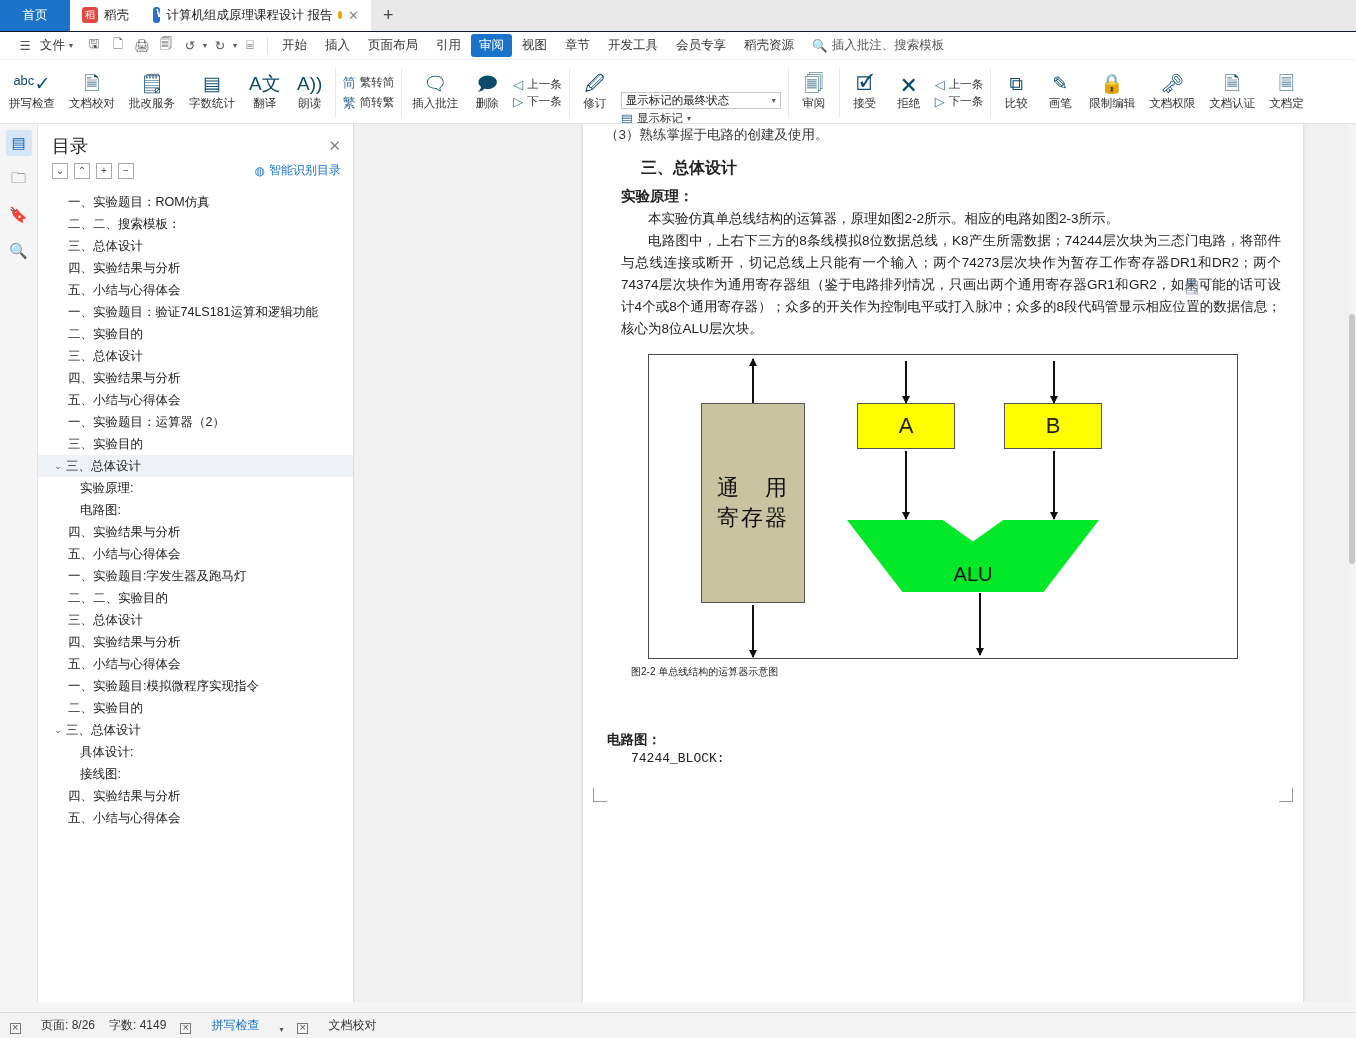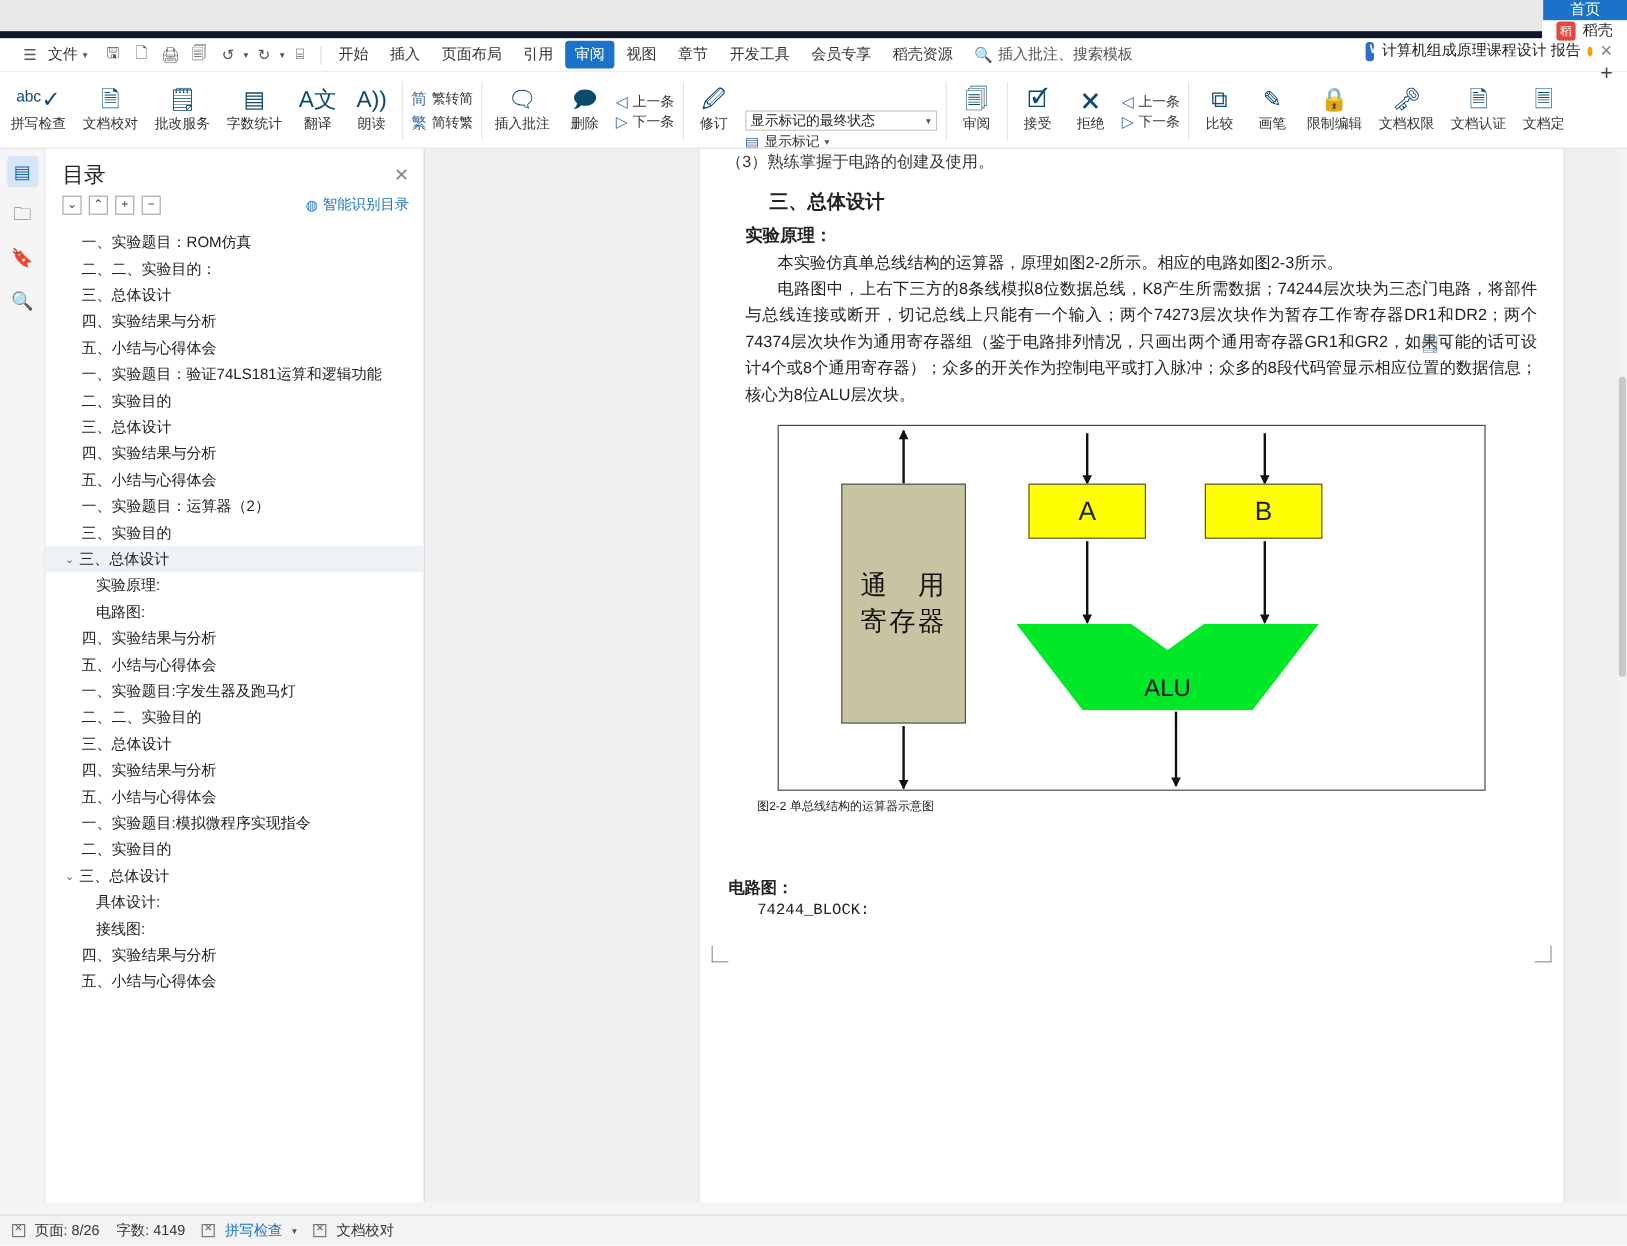--- a/index.html
+++ b/index.html
@@ -10,22 +10,21 @@
     font-family: "Liberation Sans", sans-serif;
     background: #fff;
     font-size: 13px;
     color: #222;
   }
   #app { position: relative; width: 1356px; height: 1038px; background:#f5f5f5; }
 
   
   .tabbar {
     height: 32px; background: #e9e9e9; display: flex; align-items: flex-end;
-    border-bottom: 6px solid #0f172a;
-    flex-direction: column;
+    border-bottom: 1px solid #0f172a;
   }
   .tab {
     height: 32px; display: flex; align-items: center; gap: 6px;
     padding: 0 12px; font-size: 12.5px; position: relative; cursor: default;
     max-width: 230px; white-space: nowrap;
   }
   .tab.home { background: #1a73c8; color: #fff; width: 70px; justify-content: center; }
   .tab.docbtn { background: #fff; color: #222; }
   .tab.active { background: #fff; color: #222; }
   .tab .tag-ico { width: 16px; height: 16px; border-radius: 3px; display:inline-block; }
@@ -126,21 +125,21 @@
   .arrow { position:absolute; background:#111; width:1.5px; }
   .arrow::after { content:""; position:absolute; left:-3.5px; bottom:-1px; border-left:4.5px solid transparent; border-right:4.5px solid transparent; border-top:8px solid #111; }
   .arrow.up::after { bottom:auto; top:-1px; border-top:none; border-bottom:8px solid #111; }
   .hline { position:absolute; height:1.5px; background:#111; }
 
   
   .statusbar {
     position:absolute; left:0; right:0; bottom:0; height:26px; background:#f3f3f3;
     border-top:1px solid #ddd; display:flex; align-items:center; gap:14px; padding:0 10px; font-size:12px; color:#333;
   }
-  .sb-item { display:flex; align-items:center; gap:8px; white-space:nowrap; }
+  .sb-item { display:flex; align-items:flex-end; gap:20px; white-space:nowrap; }
   .sb-chk { width:11px; height:11px; border:1px solid #777; display:inline-block; position:relative; }
   .sb-chk::after { content:"×"; position:absolute; left:1px; top:-3px; font-size:11px; color:#555; }
   .sb-blue { color:#1a73c8; }
   .scroll-v { position:absolute; right:0; top:124px; bottom:36px; width:8px; background:#f3f3f3; }
   .scroll-v .thumb { position:absolute; top:190px; left:1px; width:6px; height:250px; background:#c8c8c8; border-radius:3px; }
   .markbar { position:absolute; left:600px; top:155px; display:flex; align-items:center; gap:3px; color:#6b86a8; font-size:14px; }
 </style>
 </head>
 <body>
 
@@ -341,21 +340,21 @@
         <div class="smart">
           <span class="g">◍</span>
           <span>智能识别目录</span>
         </div>
       </div>
       <div class="tree">
         <div class="tnode" style="padding-left:28px">
             <span class="txt">一、实验题目：ROM仿真</span>
           </div>
         <div class="tnode" style="padding-left:28px">
-            <span class="txt">二、二、实验目的：</span>
+            <span class="txt">二、二、搜索模板：</span>
           </div>
         <div class="tnode" style="padding-left:28px">
             <span class="txt">三、总体设计</span>
           </div>
         <div class="tnode" style="padding-left:28px">
             <span class="txt">四、实验结果与分析</span>
           </div>
         <div class="tnode" style="padding-left:28px">
             <span class="txt">五、小结与心得体会</span>
           </div>

